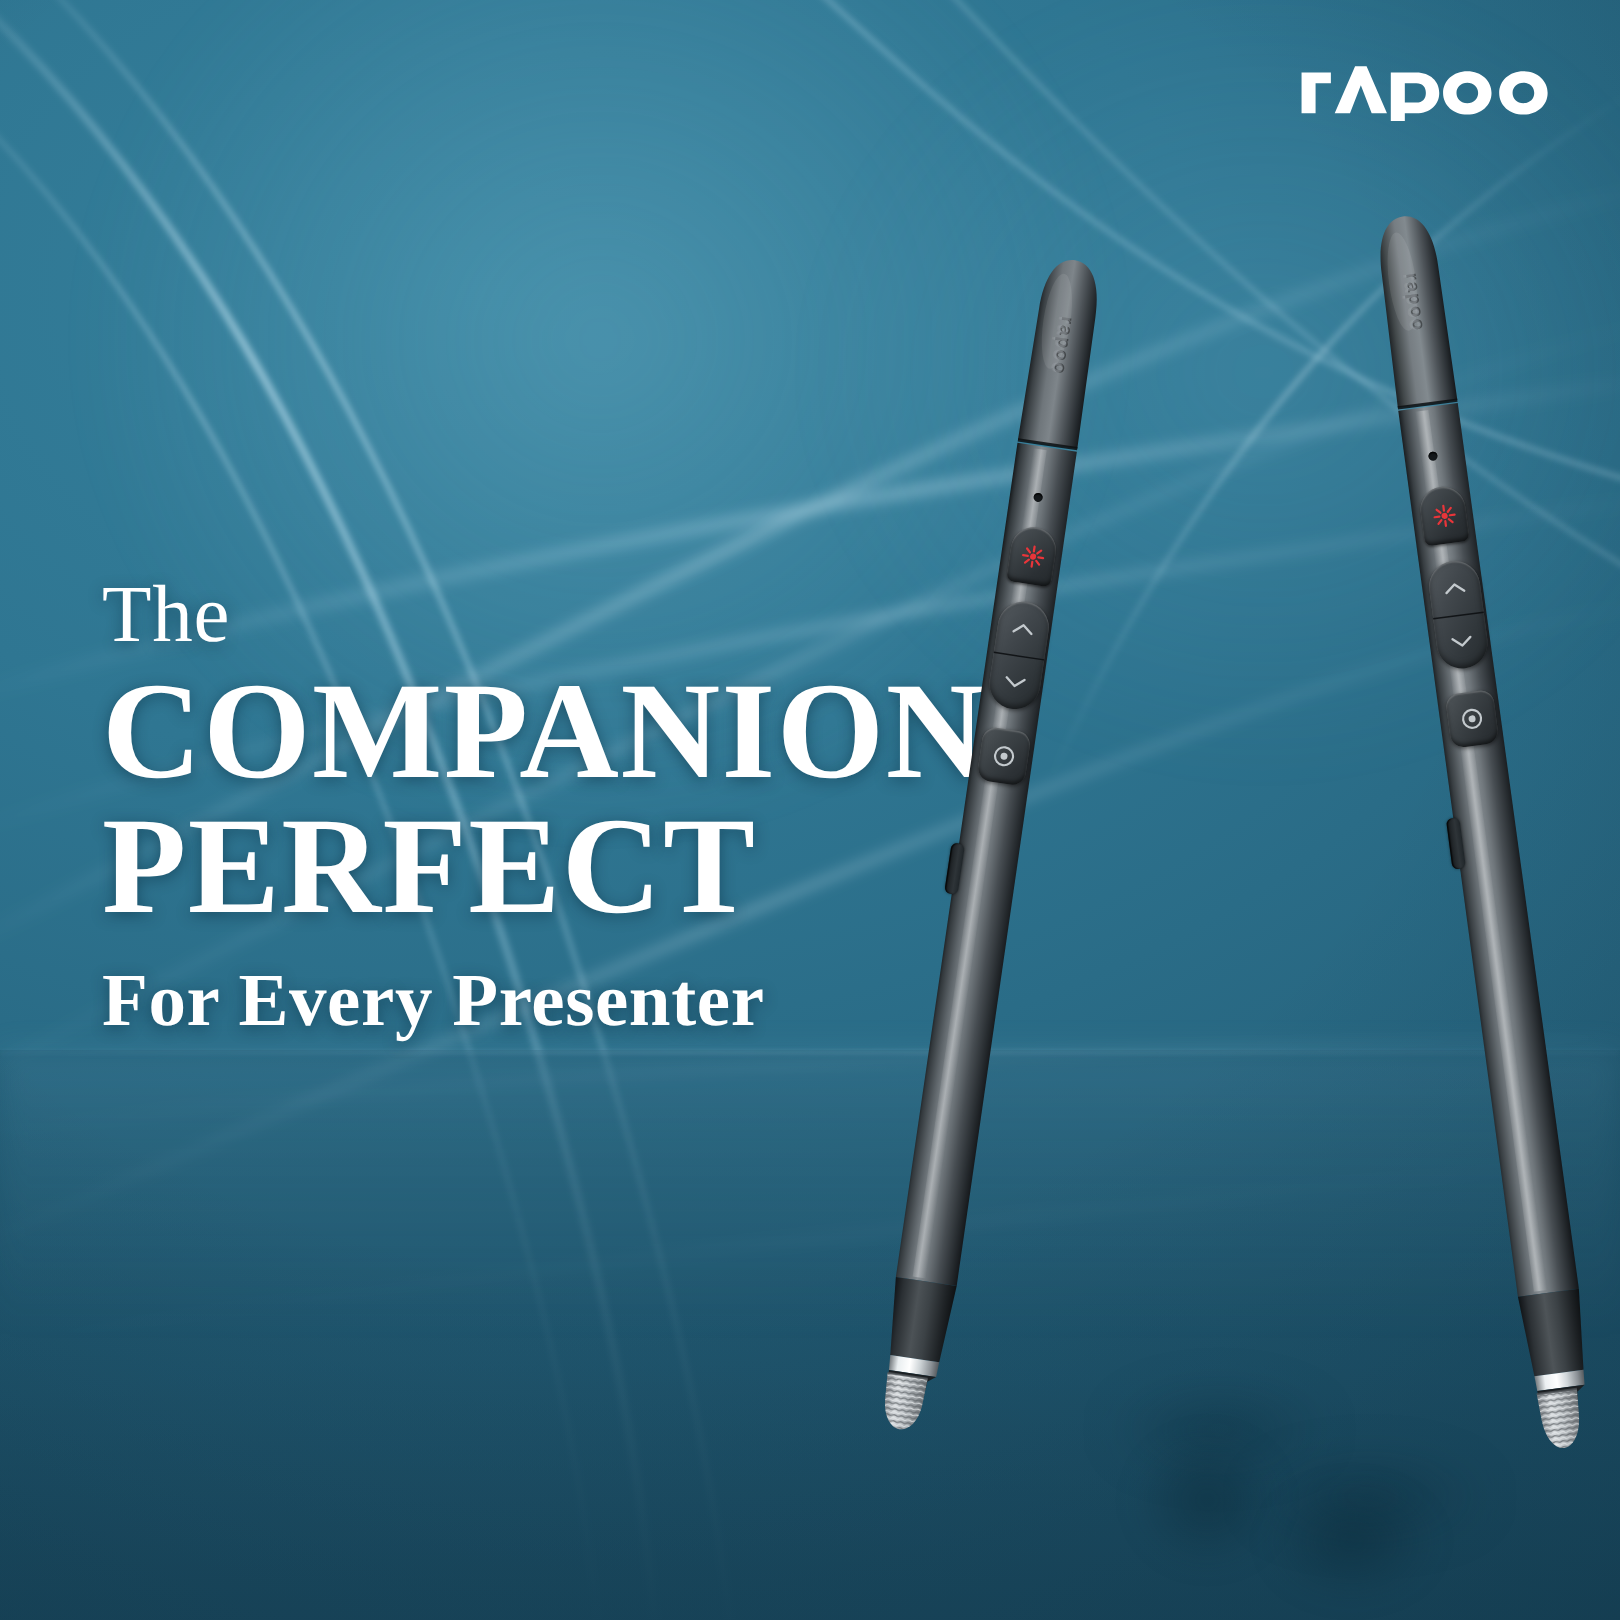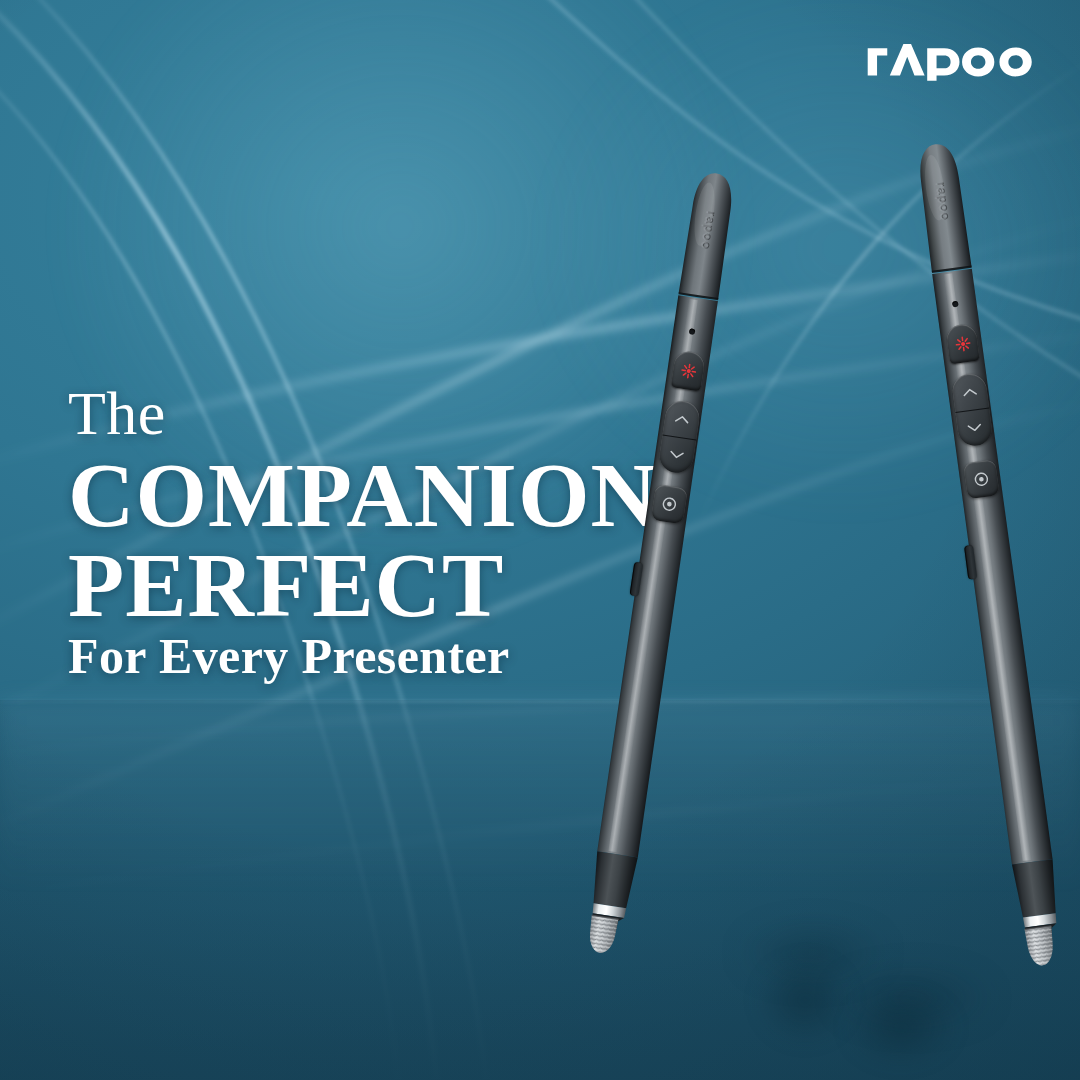--- a/index.html
+++ b/index.html
@@ -66,33 +66,34 @@
   }
   .logo svg{ width:100%; height:100%; display:block; }
 
   
   .copy{
     position:absolute; left:68px; top:382px; width:640px;
     color:#ffffff;
     text-shadow:0 2px 10px rgba(4,34,50,.45);
   }
   .copy .line-the{
-    font-size:62px; line-height:1.0;
+    font-size:54px; line-height:1.0;
     font-weight:400; letter-spacing:.5px;
     margin-bottom:6px;
     font-family:Liberation Serif, serif;
   }
   .copy .line-big{
     font-size:92px; line-height:.98;
     font-weight:700; letter-spacing:1px;
   }
   .copy .line-big.l2{ margin-top:2px; }
   .copy .line-sub{
     font-size:50px; line-height:1.05;
     font-weight:600; letter-spacing:.4px;
+    margin-top:18px;
   }
 
   
   .pens{ position:absolute; inset:0; }
 
   .pen{
     position:absolute;
     width:72px;
     transform-origin:50% 0%;
   }

